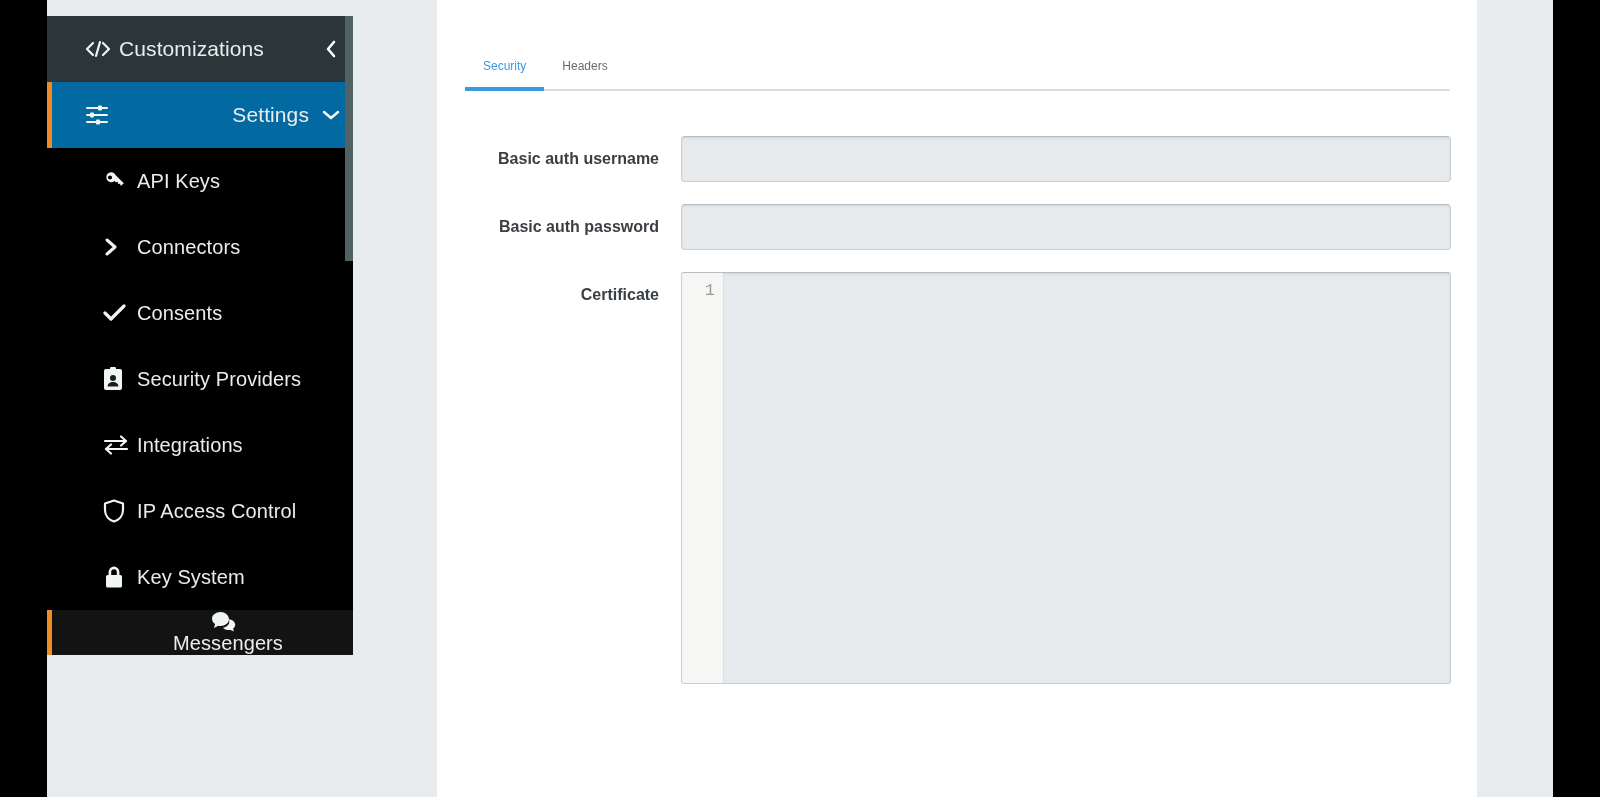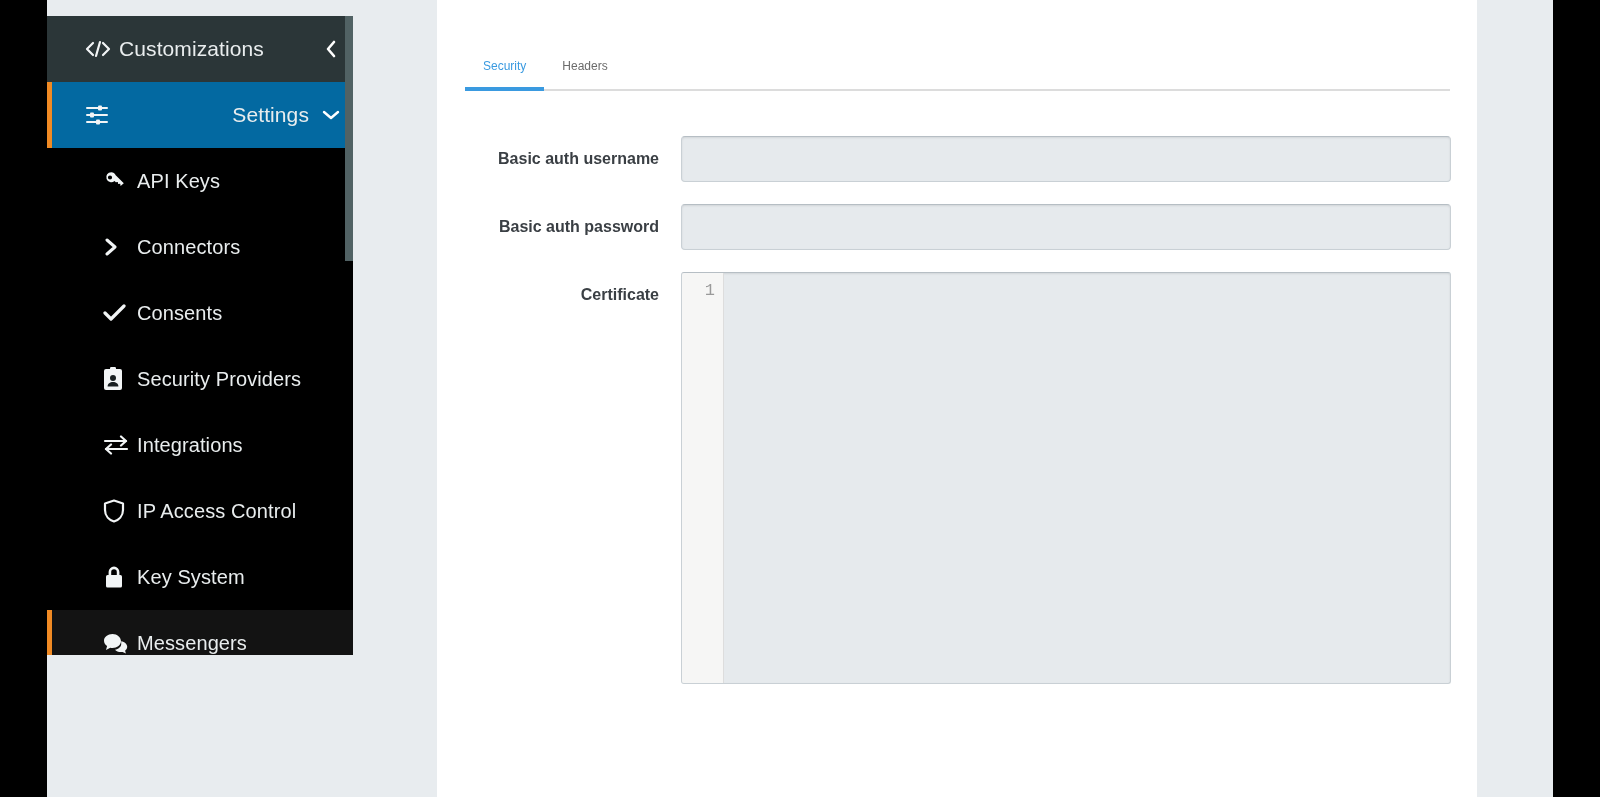--- a/index.html
+++ b/index.html
@@ -62,20 +62,21 @@
     background: #0369a1;
     text-align: right;
   }
   .nav-item.level-sub {
     background: #000000;
     padding-left: 56px;
     font-size: 20px;
   }
   .nav-item.level-sub.active {
     background: #131313;
+    flex-direction: column;
   }
   .nav-item .accent {
     position: absolute;
     left: 0; top: 0;
     width: 5px; height: 100%;
     background: #f08a24;
   }
   .nav-icon {
     width: 34px;
     min-width: 34px;

